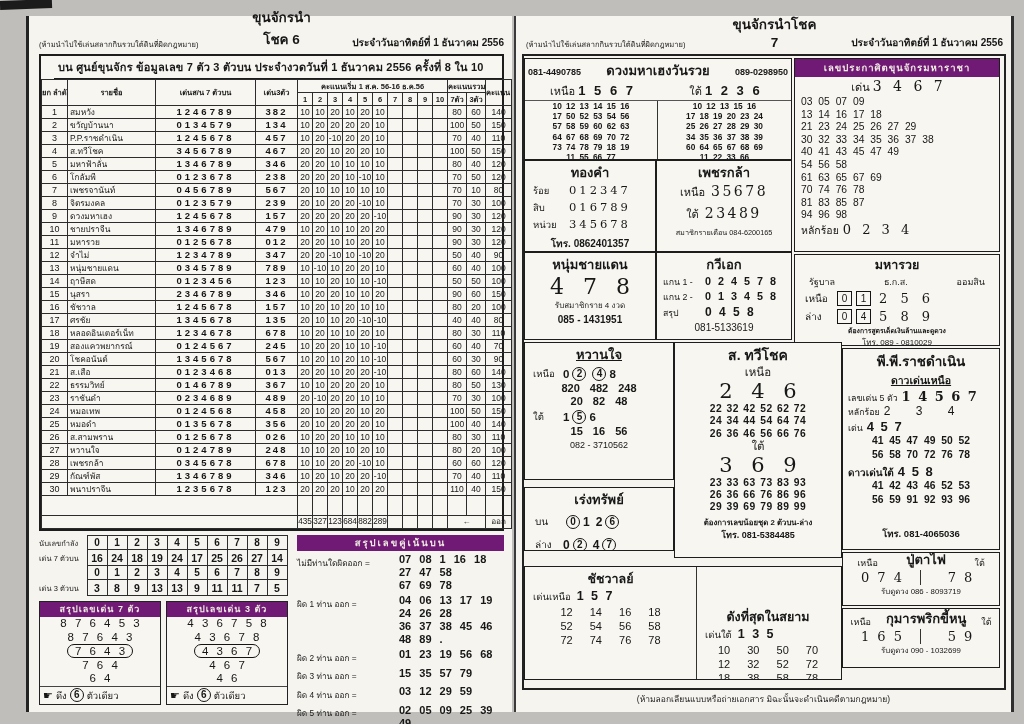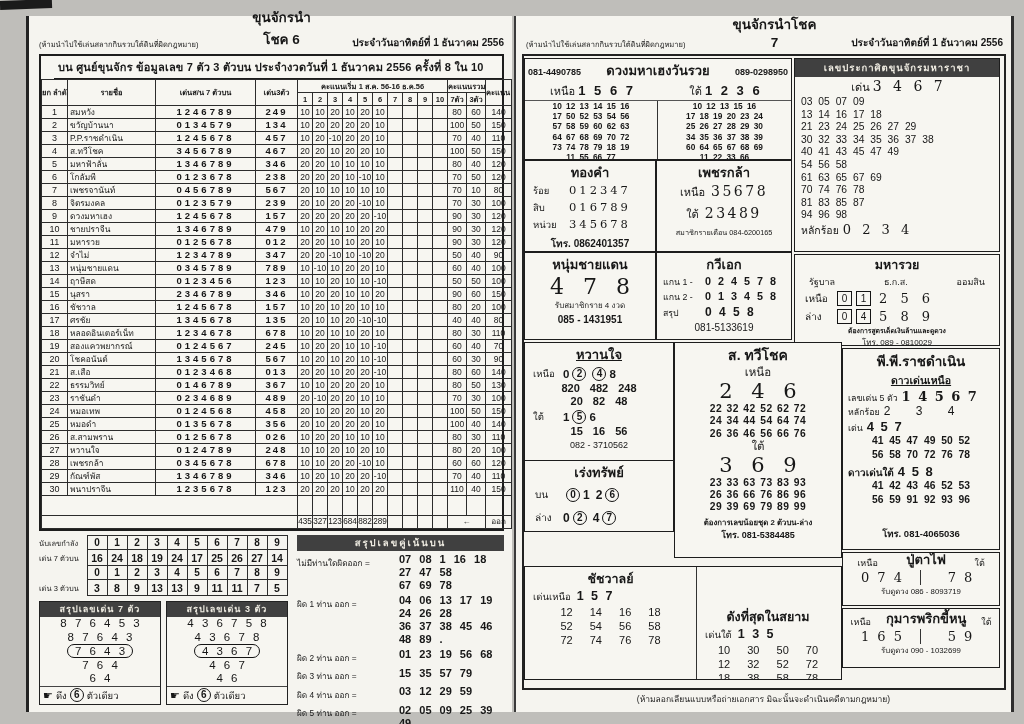--- a/index.html
+++ b/index.html
@@ -30,21 +30,21 @@
 
 .pl-bottom{display:flex;gap:6px;margin-top:4px;}
 .pl-bl{width:252px;flex:none;}
 table.count{border-collapse:collapse;}
 table.count td{border:1px solid #2c2c2c;width:20px;text-align:center;font-weight:bold;}
 table.count td.ct-label{border:none;width:48px;font-size:7.5px;font-weight:normal;text-align:left;padding-right:2px;}
 td.ct-digit{font-size:10px;height:14px;}
 td.ct-count{font-size:10.5px;height:16px;}
 .pyrs{display:flex;gap:5px;margin-top:5px;}
 .pyr{width:122px;border:1.5px solid #222;background:#f7f6f1;}
-.bar{background:#404040;color:#efece2;font-weight:bold;font-size:9px;text-align:center;height:15px;line-height:15px;letter-spacing:1px;}
+.bar{background:#701a75;color:#efece2;font-weight:bold;font-size:9px;text-align:center;height:15px;line-height:15px;letter-spacing:1px;}
 .pline{font-size:11.5px;line-height:13.5px;text-align:center;word-spacing:5px;}
 .pbox{display:inline-block;border:1.2px solid #141414;border-radius:9px;padding:0 7px;line-height:12px;}
 .pull{display:flex;align-items:center;font-size:9.5px;height:18px;padding-left:3px;border-top:1px solid #444;}
 .hand{font-size:11px;margin-right:3px;}
 .circ{display:inline-block;width:14px;height:14px;border:1.3px solid #141414;border-radius:50%;line-height:12.5px;text-align:center;font-weight:bold;margin:0 3px;font-size:10px;}
 .sq{display:inline-block;min-width:15px;height:15px;border:1.3px solid #141414;line-height:13.5px;text-align:center;margin:0 2px;}
 .pl-br{flex:1;}
 .bar.wide{height:16px;line-height:16px;font-size:9.5px;letter-spacing:2px;}
 .mrow{display:flex;align-items:flex-start;margin-top:2px;}
 .mlabel{width:102px;flex:none;font-size:8.3px;padding-top:2.5px;}
@@ -170,21 +170,21 @@
           <th>10</th>
           <th>7ตัว</th>
           <th>3ตัว</th>
         </tr>
       </thead>
       <tbody>
           <tr>
             <td class="c-no">1</td>
             <td class="c-name">สมหวัง</td>
             <td class="c-seven">1246789</td>
-            <td class="c-three">249</td>
+            <td class="c-three">382</td>
             <td class="c-score">10</td>
             <td class="c-score">10</td>
             <td class="c-score">20</td>
             <td class="c-score">10</td>
             <td class="c-score">20</td>
             <td class="c-score">10</td>
             <td class="c-score"></td>
             <td class="c-score"></td>
             <td class="c-score"></td>
             <td class="c-score"></td>
@@ -1106,21 +1106,21 @@
         <span style="font-weight:bold;font-size:10px;">ดาวเด่นใต้</span>
         <span class="val" style="font-size:13px;">4 5 8</span>
       </div>
     <div class="pp-rows">
         <div>41 42 43 46 52 53</div>
         <div>56 59 91 92 93 96</div>
       </div>
     <div class="small-note" style="font-size:9.5px;font-weight:bold;margin-top:20px;">โทร. 081-4065036</div>
   </div>
 
-  <div class="rb" style="left:8px;top:444px;width:150px;height:72px;">
+  <div class="rb" style="left:8px;top:471px;width:150px;height:64px;">
     <div class="bx-title">เร่งทรัพย์</div>
     <div class="r-row">
       <span class="lab">บน</span>
       <span class="circ">0</span>
       <b>1</b>
       <b style="margin-left:6px;">2</b>
       <span class="circ">6</span>
     </div>
     <div class="r-row">
       <span class="lab">ล่าง</span>

